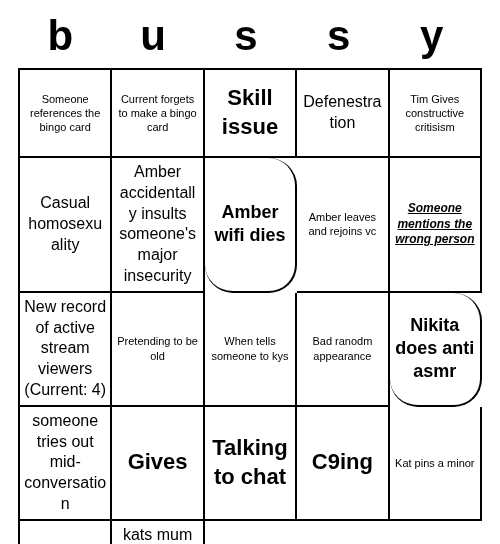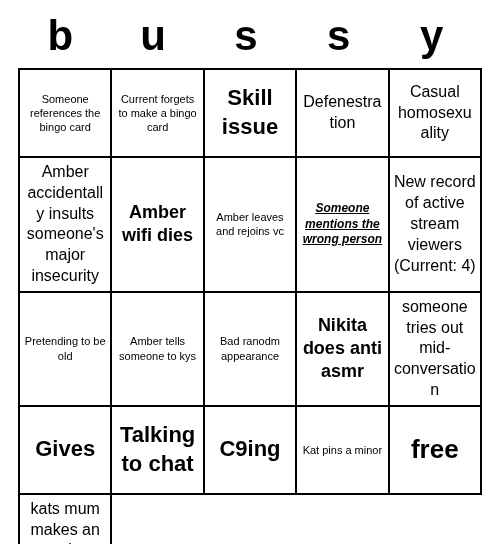--- a/index.html
+++ b/index.html
@@ -49,20 +49,21 @@
       word-break: break-word;
       overflow: hidden;
     }
     .cell.large-text {
       font-size: 22px;
       font-weight: bold;
     }
     .cell.medium-text {
       font-size: 18px;
       font-weight: bold;
+      border-radius: 28px;
     }
     .cell.small-text {
       font-size: 16px;
     }
     .cell.strikethrough-bold {
       font-weight: 900;
       text-decoration: underline;
       font-style: italic;
     }
     .cell.free {
@@ -79,28 +80,29 @@
       <span>u</span>
       <span>s</span>
       <span>s</span>
       <span>y</span>
     </div>
   <div class="bingo-grid">
   <div class="cell">Someone references the bingo card</div>
       <div class="cell">Current forgets to make a bingo card</div>
       <div class="cell large-text">Skill issue</div>
       <div class="cell small-text">Defenestration</div>
+      <div class="cell">Tim Gives constructive critisism</div>
       <div class="cell small-text">Casual homosexuality</div>
       <div class="cell small-text">Amber accidentally insults someone's major insecurity</div>
       <div class="cell medium-text">Amber wifi dies</div>
       <div class="cell">Amber leaves and rejoins vc</div>
       <div class="cell strikethrough-bold" style="font-size: 12px; font-weight: 900; text-decoration: underline;">Someone mentions the wrong person</div>
       <div class="cell small-text">New record of active stream viewers (Current: 4)</div>
       <div class="cell">Pretending to be old</div>
-      <div class="cell">Amber tells someone to kys</div>
+      <div class="cell">When tells someone to kys</div>
       <div class="cell">Bad ranodm appearance</div>
       <div class="cell medium-text">Nikita does anti asmr</div>
       <div class="cell small-text">someone tries out mid-conversation</div>
       <div class="cell large-text">Gives</div>
       <div class="cell large-text">Talking to chat</div>
       <div class="cell large-text">C9ing</div>
       <div class="cell">Kat pins a minor</div>
       <div class="cell free">free</div>
       <div class="cell small-text">kats mum makes an epic appearance</div>
     </div>

